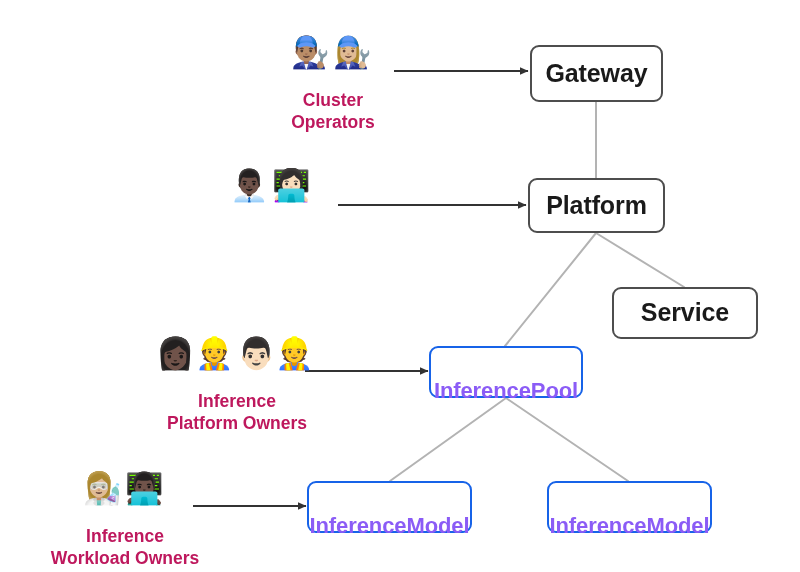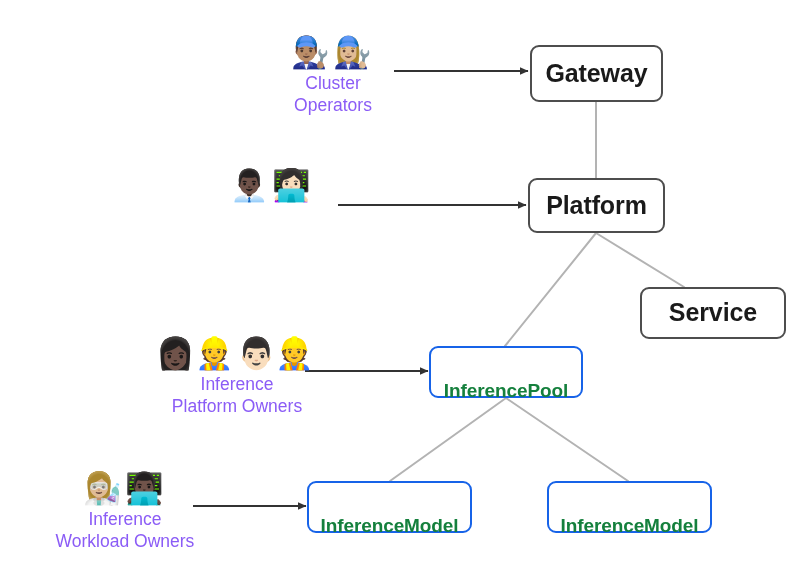--- a/index.html
+++ b/index.html
@@ -47,49 +47,50 @@
   .node.kind-core .node-label {
     color: #1a1a1a;
     font-weight: bold;
     font-size: 25px;
     letter-spacing: -0.1px;
   }
   .node.kind-inference {
     border: 2.5px solid #1763e8;
   }
   .node.kind-inference .node-label {
-    color: #15803d;
+    color: #8b5cf6;
     font-weight: bold;
-    font-size: 19px;
+    font-size: 22px;
     letter-spacing: -0.1px;
     margin-top: 38px;
   }
   .persona {
     position: absolute;
     box-sizing: border-box;
     display: flex;
     flex-direction: column;
     align-items: center;
     width: 210px;
   }
   .persona-emoji {
     font-family: "DejaVu Sans", sans-serif;
     font-size: 31px;
     line-height: 38px;
     letter-spacing: 3px;
     white-space: nowrap;
     user-select: none;
   }
   .persona-name {
-    margin-top: 1px;
+    margin-top: 18px;
     font-size: 17.5px;
-    color: #8b5cf6;
+    color: #be185d;
     line-height: 1.28;
     text-align: center;
     white-space: pre-line;
+    font-weight: bold;
   }
 </style>
 </head>
 <body>
 
 <div id="canvas">
 
   <svg id="edges" width="800" height="572" viewBox="0 0 800 572" xmlns="http://www.w3.org/2000/svg">
     <defs>
       <marker id="arrowhead" markerWidth="9" markerHeight="8" refX="8.5" refY="4" orient="auto" markerUnits="userSpaceOnUse">
@@ -111,21 +112,21 @@
       </g>
   </svg>
 
   <div id="node-layer">
       <div class="node kind-core" style="left: 530px; top: 45px; width: 133px; height: 57px;">
         <span class="node-label">Gateway</span>
       </div>
       <div class="node kind-core" style="left: 528px; top: 178px; width: 137px; height: 55px;">
         <span class="node-label">Platform</span>
       </div>
-      <div class="node kind-core" style="left: 640px; top: 287px; width: 146px; height: 52px;">
+      <div class="node kind-core" style="left: 612px; top: 287px; width: 146px; height: 52px;">
         <span class="node-label">Service</span>
       </div>
       <div class="node kind-inference" style="left: 429px; top: 346px; width: 154px; height: 52px;">
         <span class="node-label">InferencePool</span>
       </div>
       <div class="node kind-inference" style="left: 307px; top: 481px; width: 165px; height: 52px;">
         <span class="node-label">InferenceModel</span>
       </div>
       <div class="node kind-inference" style="left: 547px; top: 481px; width: 165px; height: 52px;">
         <span class="node-label">InferenceModel</span>

